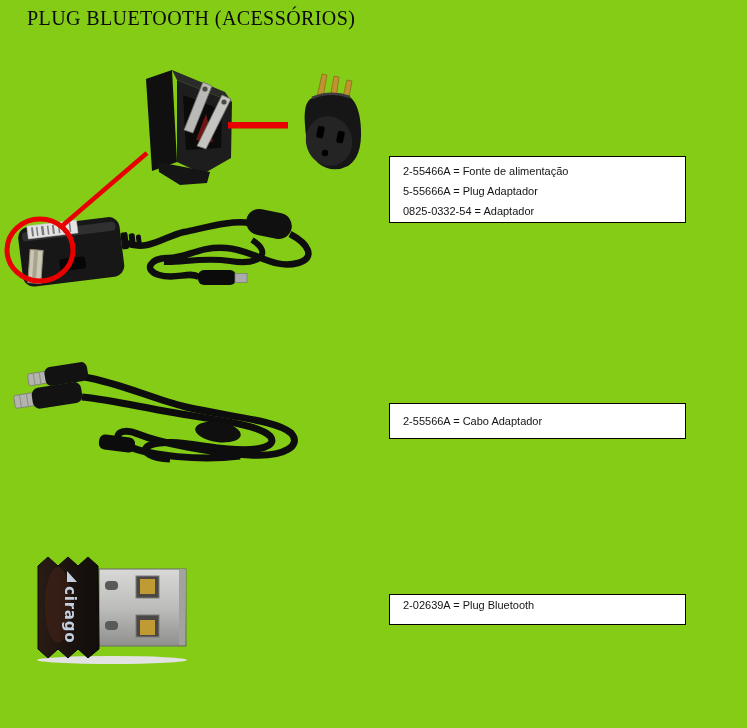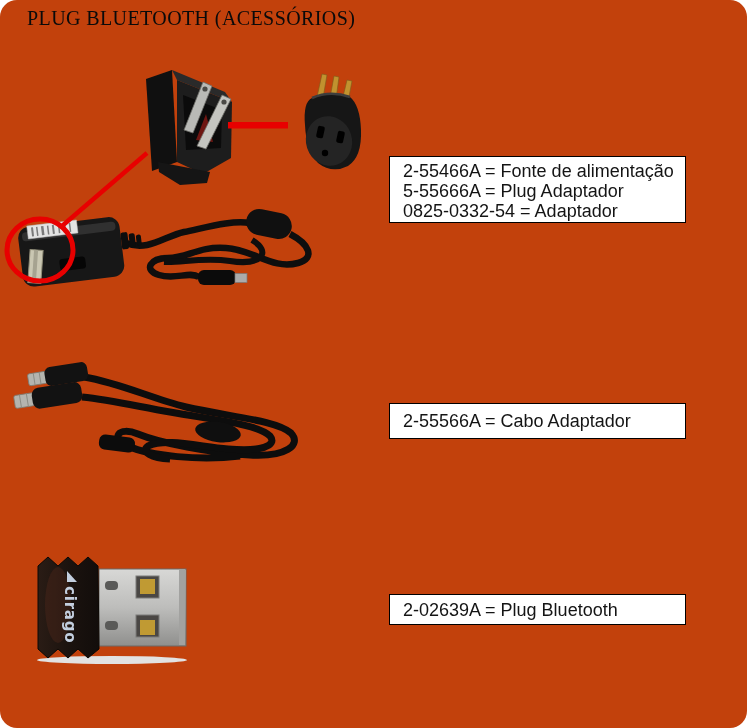--- a/index.html
+++ b/index.html
@@ -1,45 +1,44 @@
 <!DOCTYPE html>
 <html><head>
 <meta charset="utf-8">
 <style>
   html,body{margin:0;padding:0;background:#fff;}
   #page{
     position:relative;
     width:747px;height:728px;
-    background:#c2410c;
+    background:#84cc16;
     font-family:"Liberation Sans",sans-serif;
     overflow:hidden;
-    border-radius:17px;
   }
   .abs{position:absolute;}
   #title{
     left:27px;top:7px;
     font-family:"Liberation Serif",serif;
     font-size:20px;
     letter-spacing:0.4px;
     color:#0a0a0a;
     white-space:nowrap;
   }
   .callout{
     left:389px;
     box-sizing:border-box;
     width:297px;
     border:1.5px solid #000;
     background:#fff;
     color:#141414;
-    font-size:18px;
+    font-size:11px;
   }
   .callout .line{white-space:nowrap;line-height:20px;}
   #callout-1{top:156px;height:67px;padding:4px 0 0 13px;}
   #callout-2{top:403px;height:36px;display:flex;align-items:center;padding-left:13px;text-align:center;}
-  #callout-3{top:594px;height:31px;display:flex;align-items:center;padding-left:13px;}
+  #callout-3{top:594px;height:31px;display:flex;padding-left:13px;}
   svg text{font-family:"DejaVu Sans","Liberation Sans",sans-serif;}
 </style>
 </head>
 <body>
 
 <div id="page">
 
   <div id="title" class="abs">PLUG BLUETOOTH (ACESSÓRIOS)</div>
 
   <svg class="abs" style="left:0;top:55px" width="380" height="255" viewBox="0 55 380 255">

